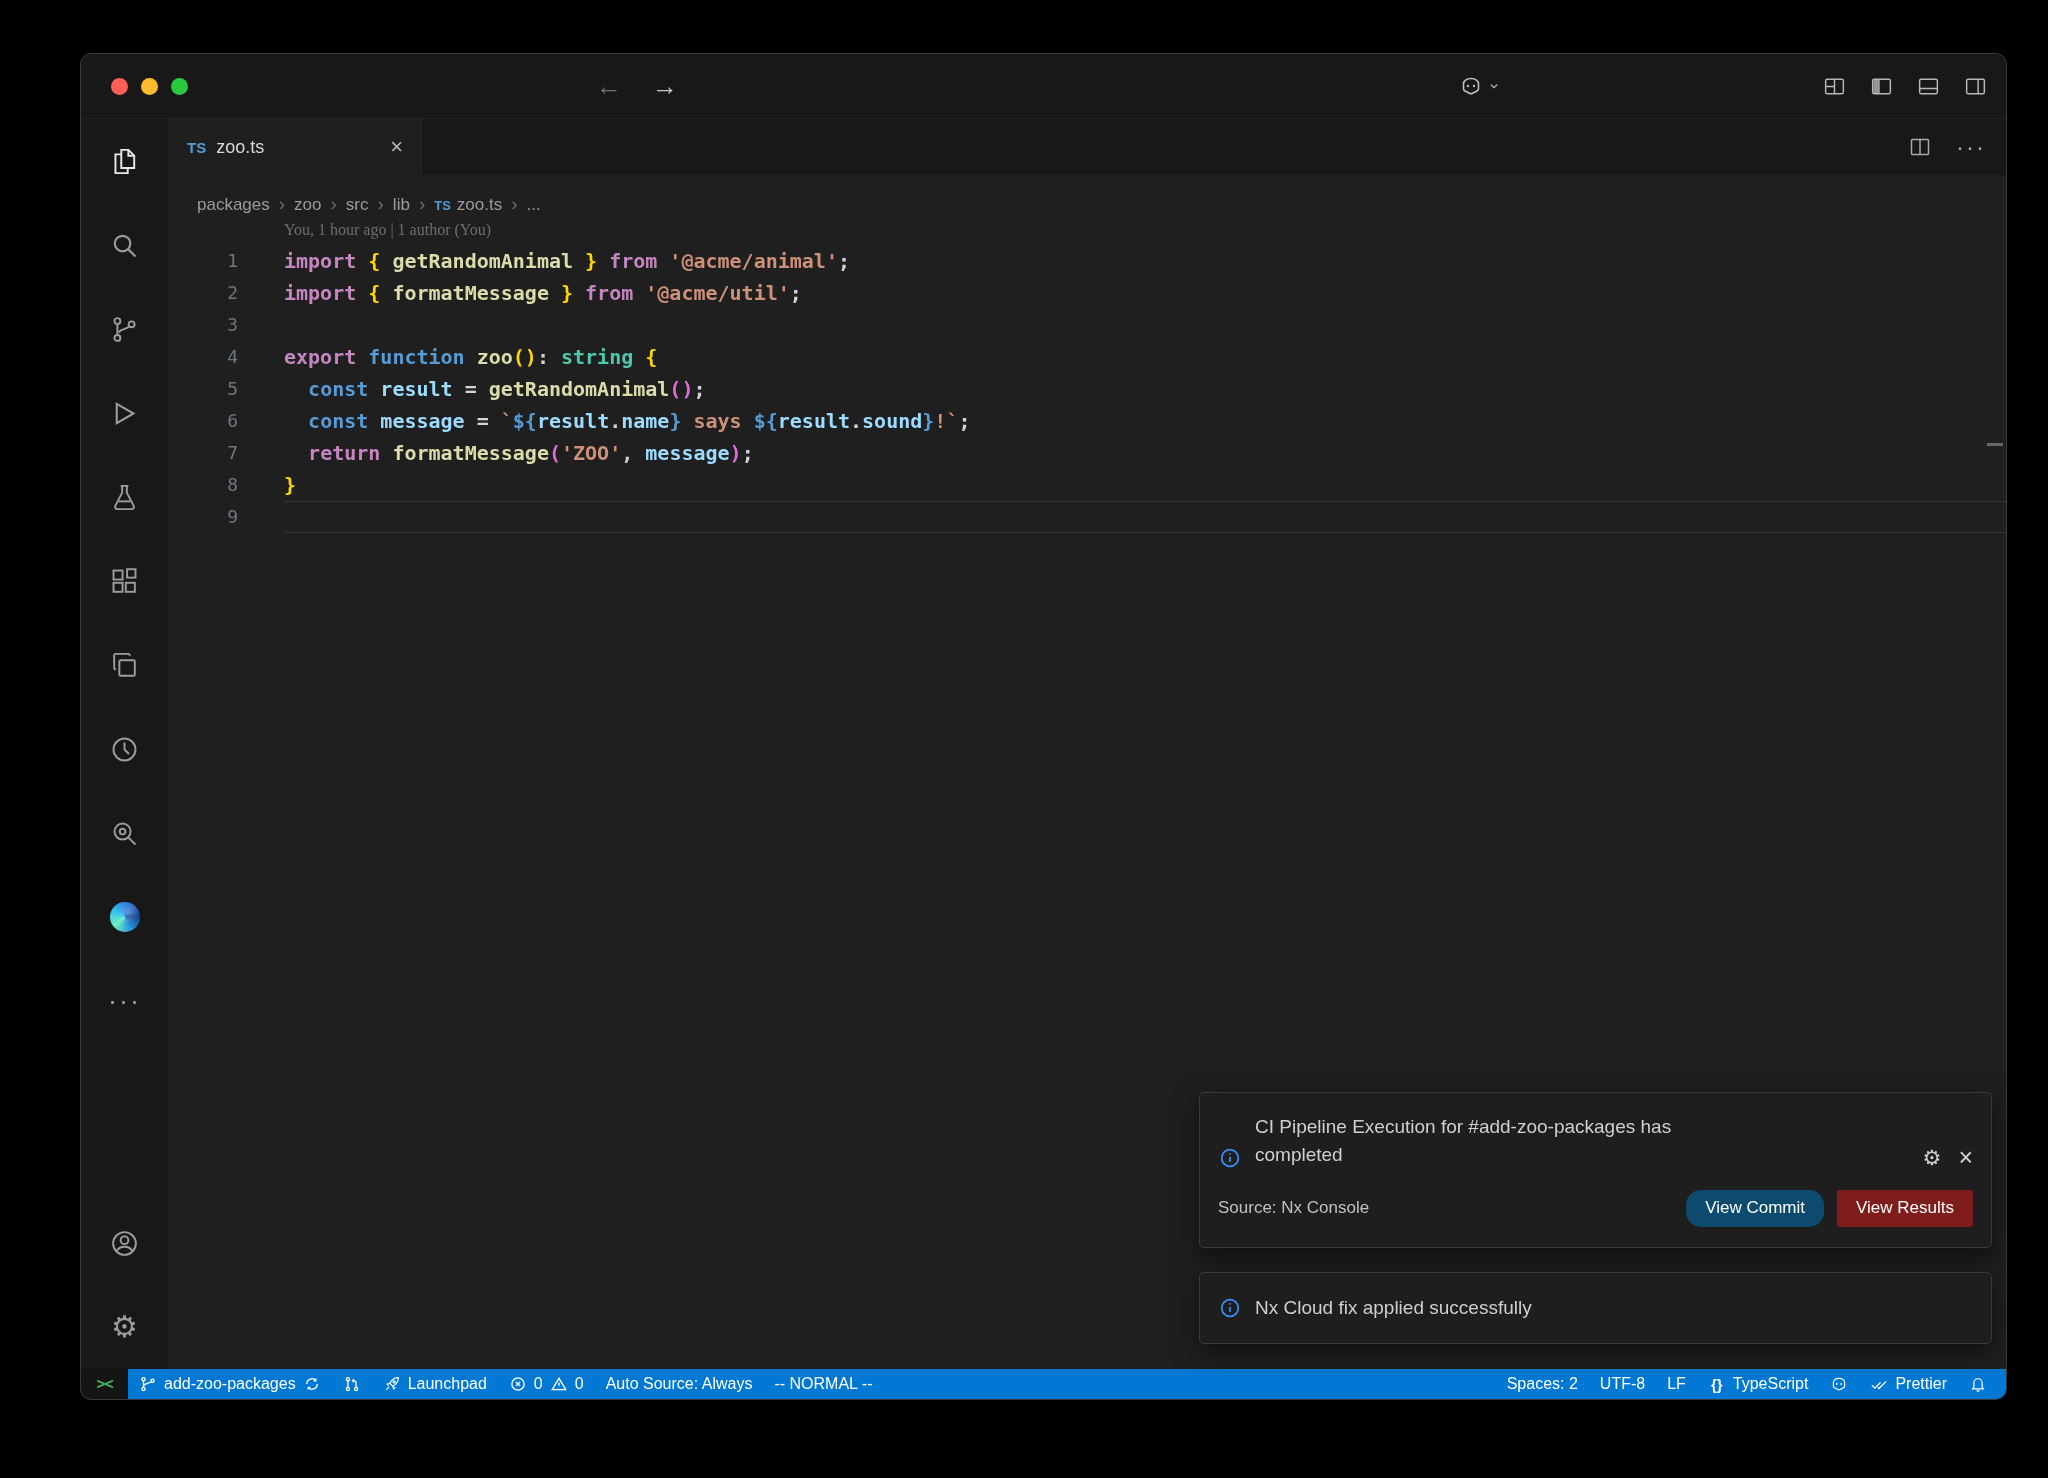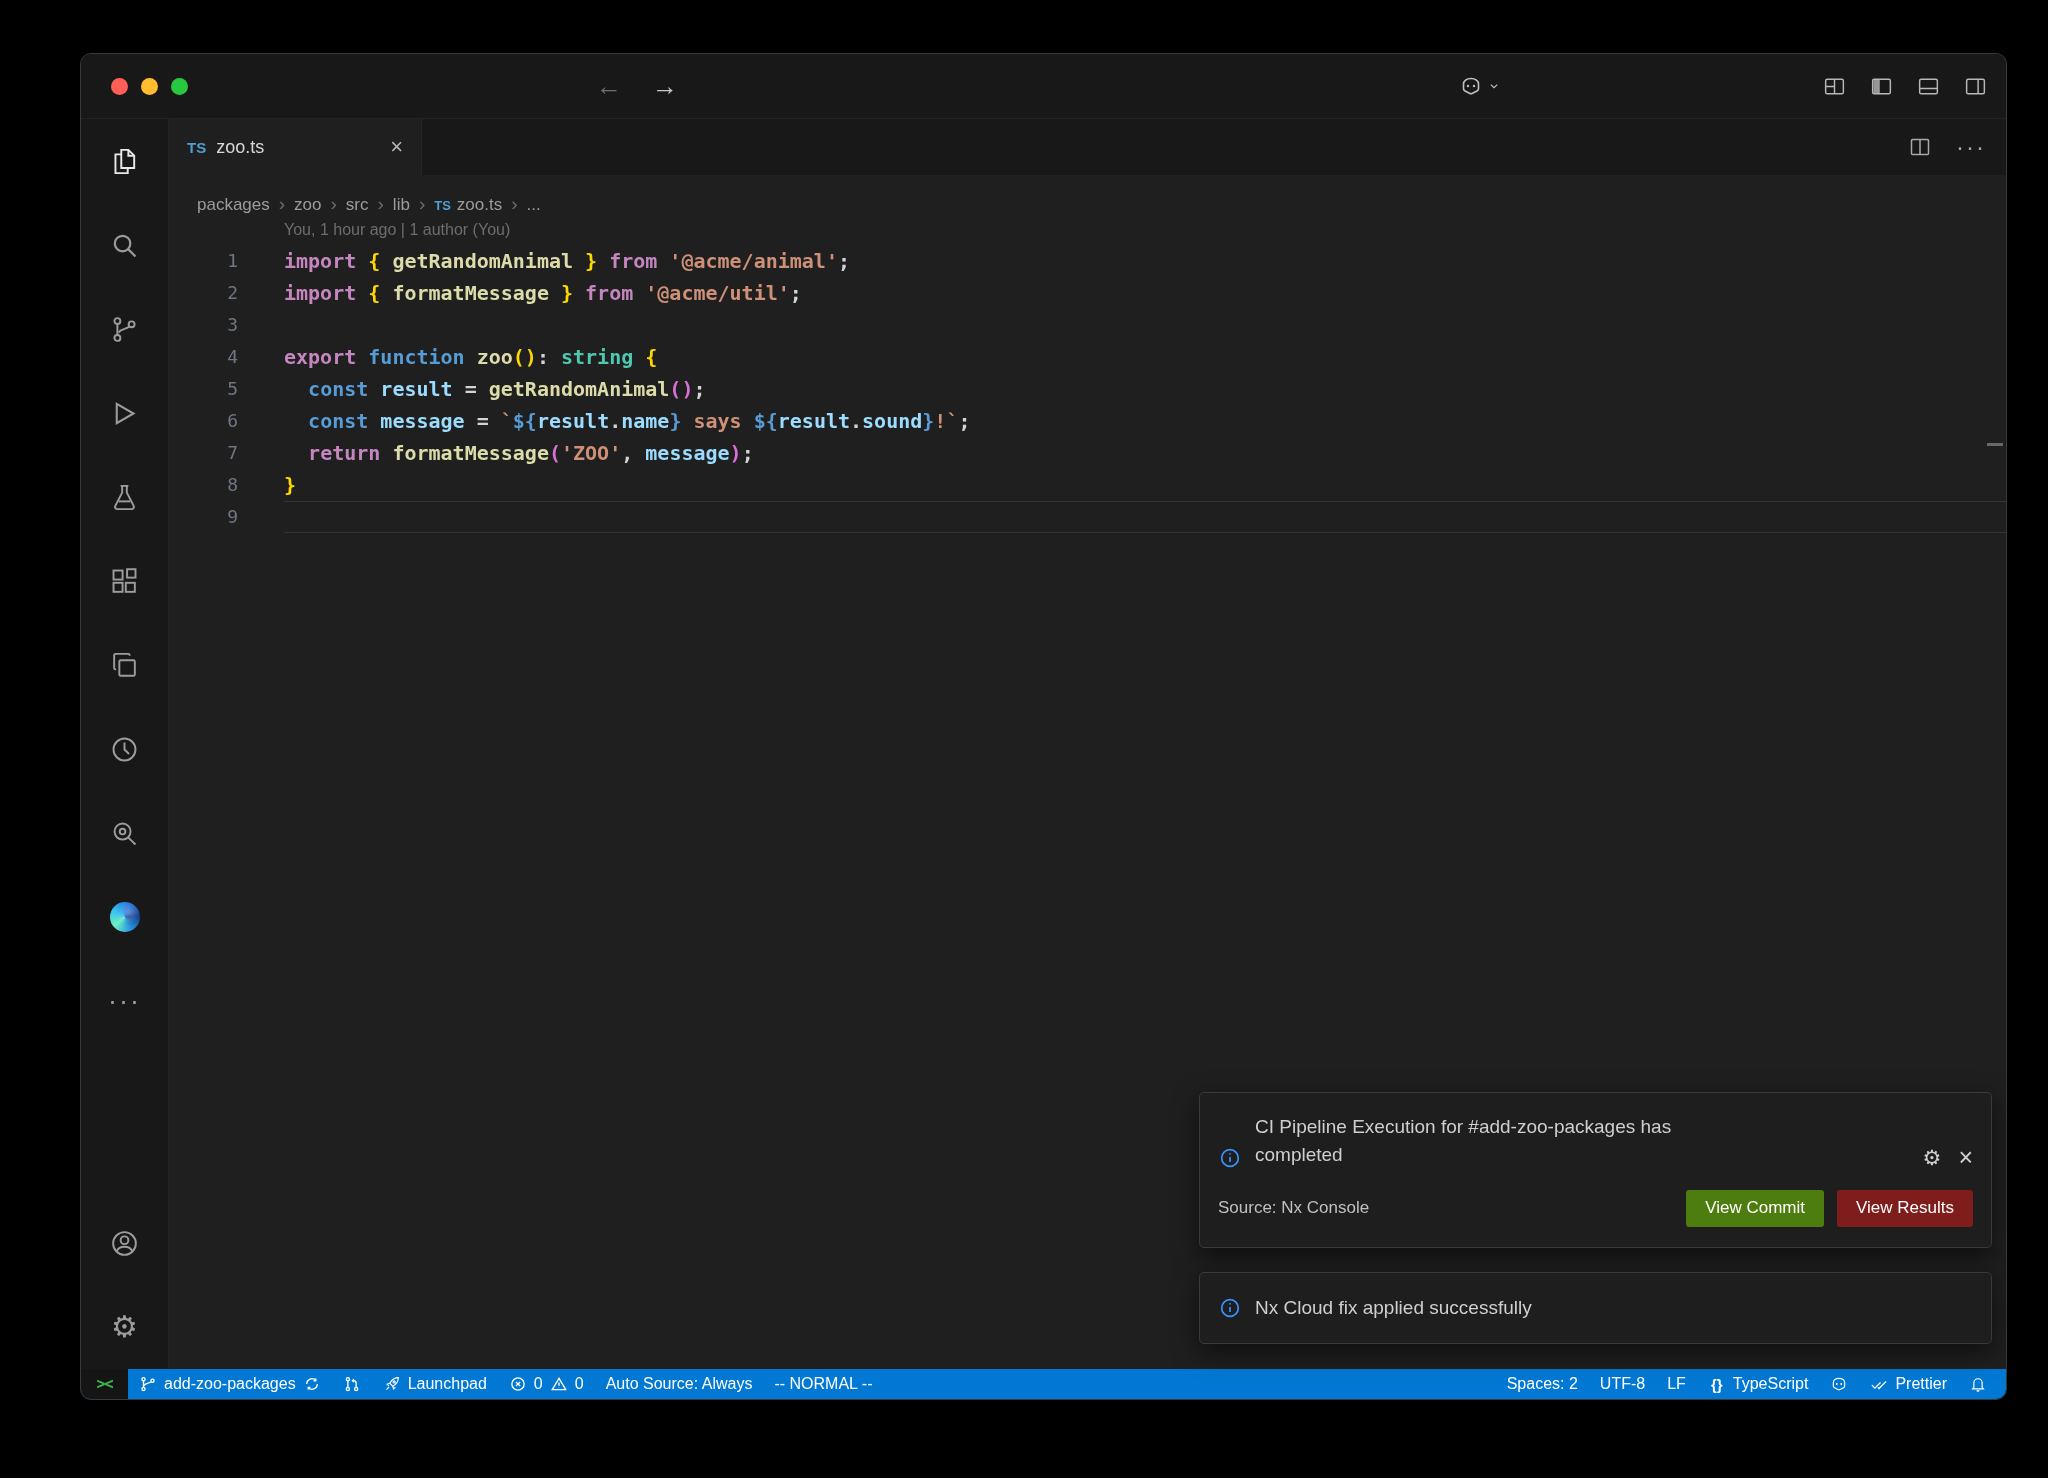--- a/index.html
+++ b/index.html
@@ -39,21 +39,21 @@
   .ts-badge{color:#4d9fd6;font-weight:700;font-size:15px;}
   .tab-close{margin-left:auto;color:#b8b8b8;font-size:22px;line-height:1;}
   .tab-actions{position:absolute;right:20px;top:0;bottom:0;display:flex;align-items:center;gap:24px;color:#a8a8a8;}
   .tab-actions .icon{width:24px;height:24px;}
   .breadcrumb{height:40px;flex:0 0 auto;display:flex;align-items:flex-end;padding-left:28px;gap:9px;
               color:#9b9b9b;font-size:17px;background:#1f1f1f;}
   .bc-item{display:flex;align-items:center;gap:6px;}
   .bc-sep{color:#6d6d6d;font-size:19px;}
   .ts-mini{color:#4d9fd6;font-weight:700;font-size:13px;}
   .code{flex:1;position:relative;font-family:"DejaVu Sans Mono",monospace;font-size:20px;overflow:hidden;}
-  .blame{height:30px;line-height:30px;padding-left:115px;color:#6d6d6d;font-size:16px;font-family:Liberation Sans, sans-serif;}
+  .blame{height:30px;line-height:30px;padding-left:115px;color:#6d6d6d;font-size:16px;font-family:Liberation Serif, serif;}
   .row{height:32px;line-height:32px;display:flex;position:relative;}
   .gutter{width:115px;flex:0 0 auto;box-sizing:border-box;text-align:right;padding-right:46px;
           color:#6e7681;font-size:18px;}
   .line-content{white-space:pre;font-weight:bold;}
   .row.active::before{content:'';position:absolute;left:115px;right:0;top:0;border-top:1px solid #343434;}
   .row.active::after{content:'';position:absolute;left:115px;right:0;bottom:0;border-bottom:1px solid #343434;}
   .ruler-mark{position:absolute;top:324px;right:3px;width:16px;height:3px;background:#686868;}
   
   .notifications{position:absolute;right:14px;bottom:55px;width:793px;display:flex;flex-direction:column;gap:24px;z-index:6;}
   .toast{background:#1e1e1e;border:1px solid #3a3a3a;border-radius:5px;box-shadow:0 8px 26px rgba(0,0,0,.55);}
@@ -63,21 +63,21 @@
   .toast.simple .toast-head .icon{margin-top:0;}
   .toast-msg{width:470px;color:#cfcfcf;font-size:19px;line-height:1.5;}
   .toast.simple .toast-msg{width:auto;flex:1;}
   .toast-icons{margin-left:auto;display:flex;gap:17px;color:#cfcfcf;align-items:center;}
   .tico{font-size:21px;line-height:1;}
   .tico.close{font-size:25px;}
   .toast-foot{display:flex;align-items:center;gap:13px;padding:10px 18px 20px 18px;}
   .toast-source{flex:1;color:#c0c0c0;font-size:17px;}
   .btn{height:37px;padding:0 19px;border:none;border-radius:3px;font-size:17px;color:#fff;
        font-family:"Liberation Sans",sans-serif;display:flex;align-items:center;}
-  .btn.primary{background:#4d7c0f;}
+  .btn.primary{background:#0c4a6e;border-radius:15px;}
   .btn.secondary{background:#7f1d1d;}
   
   .statusbar{height:30px;flex:0 0 auto;background:#0078d4;display:flex;align-items:stretch;color:#fff;font-size:16px;}
   .sb-side{display:flex;align-items:stretch;}
   .sb-side.right{margin-left:auto;padding-right:8px;}
   .sb-item{display:flex;align-items:center;gap:7px;padding:0 11px;}
   .sb-item .icon{width:18px;height:18px;}
   .sb-remote{background:#151515;color:#3fb950;width:47px;box-sizing:border-box;justify-content:center;
              font-family:"DejaVu Sans Mono",monospace;font-weight:700;font-size:15px;letter-spacing:-1px;}
   .icon{display:inline-flex;align-items:center;justify-content:center;}

